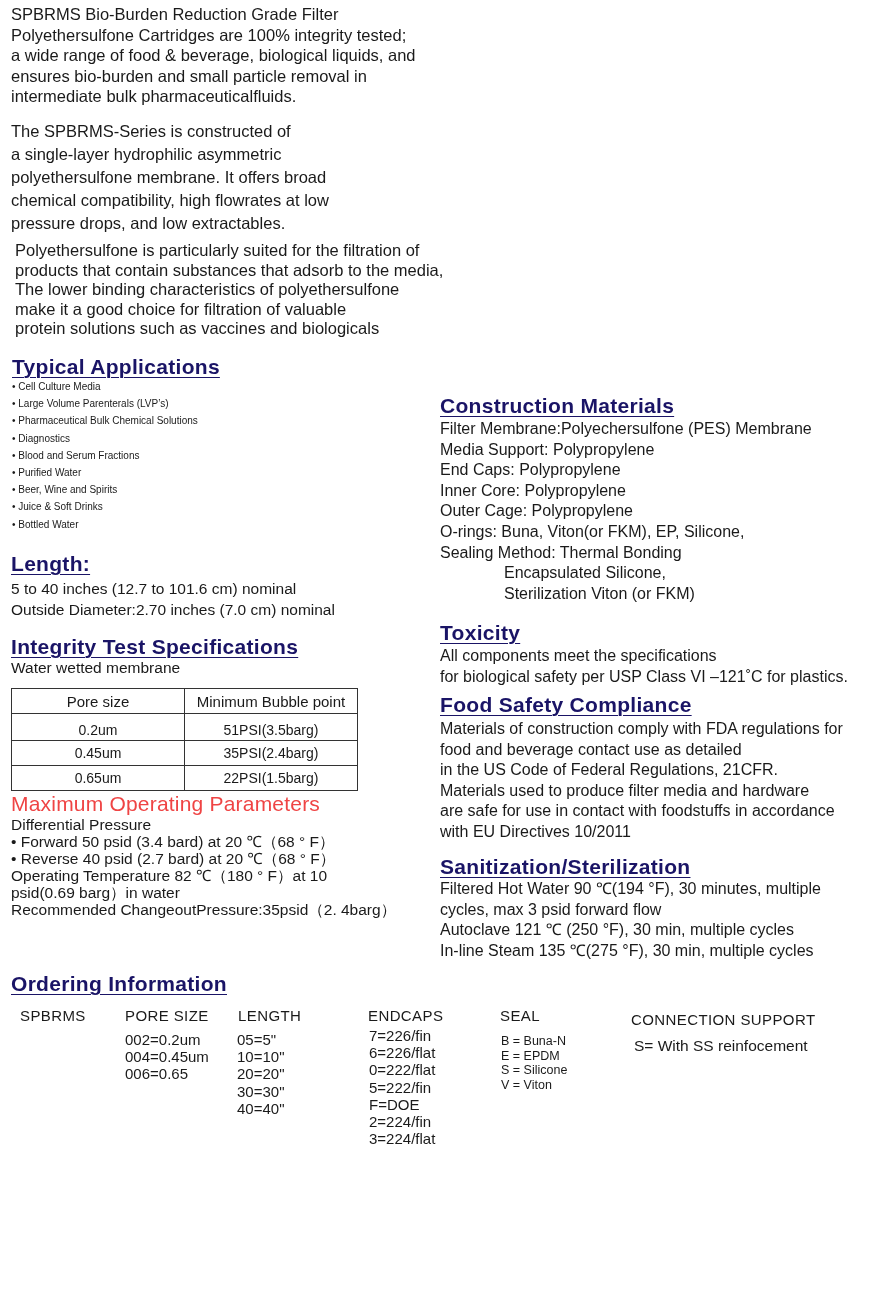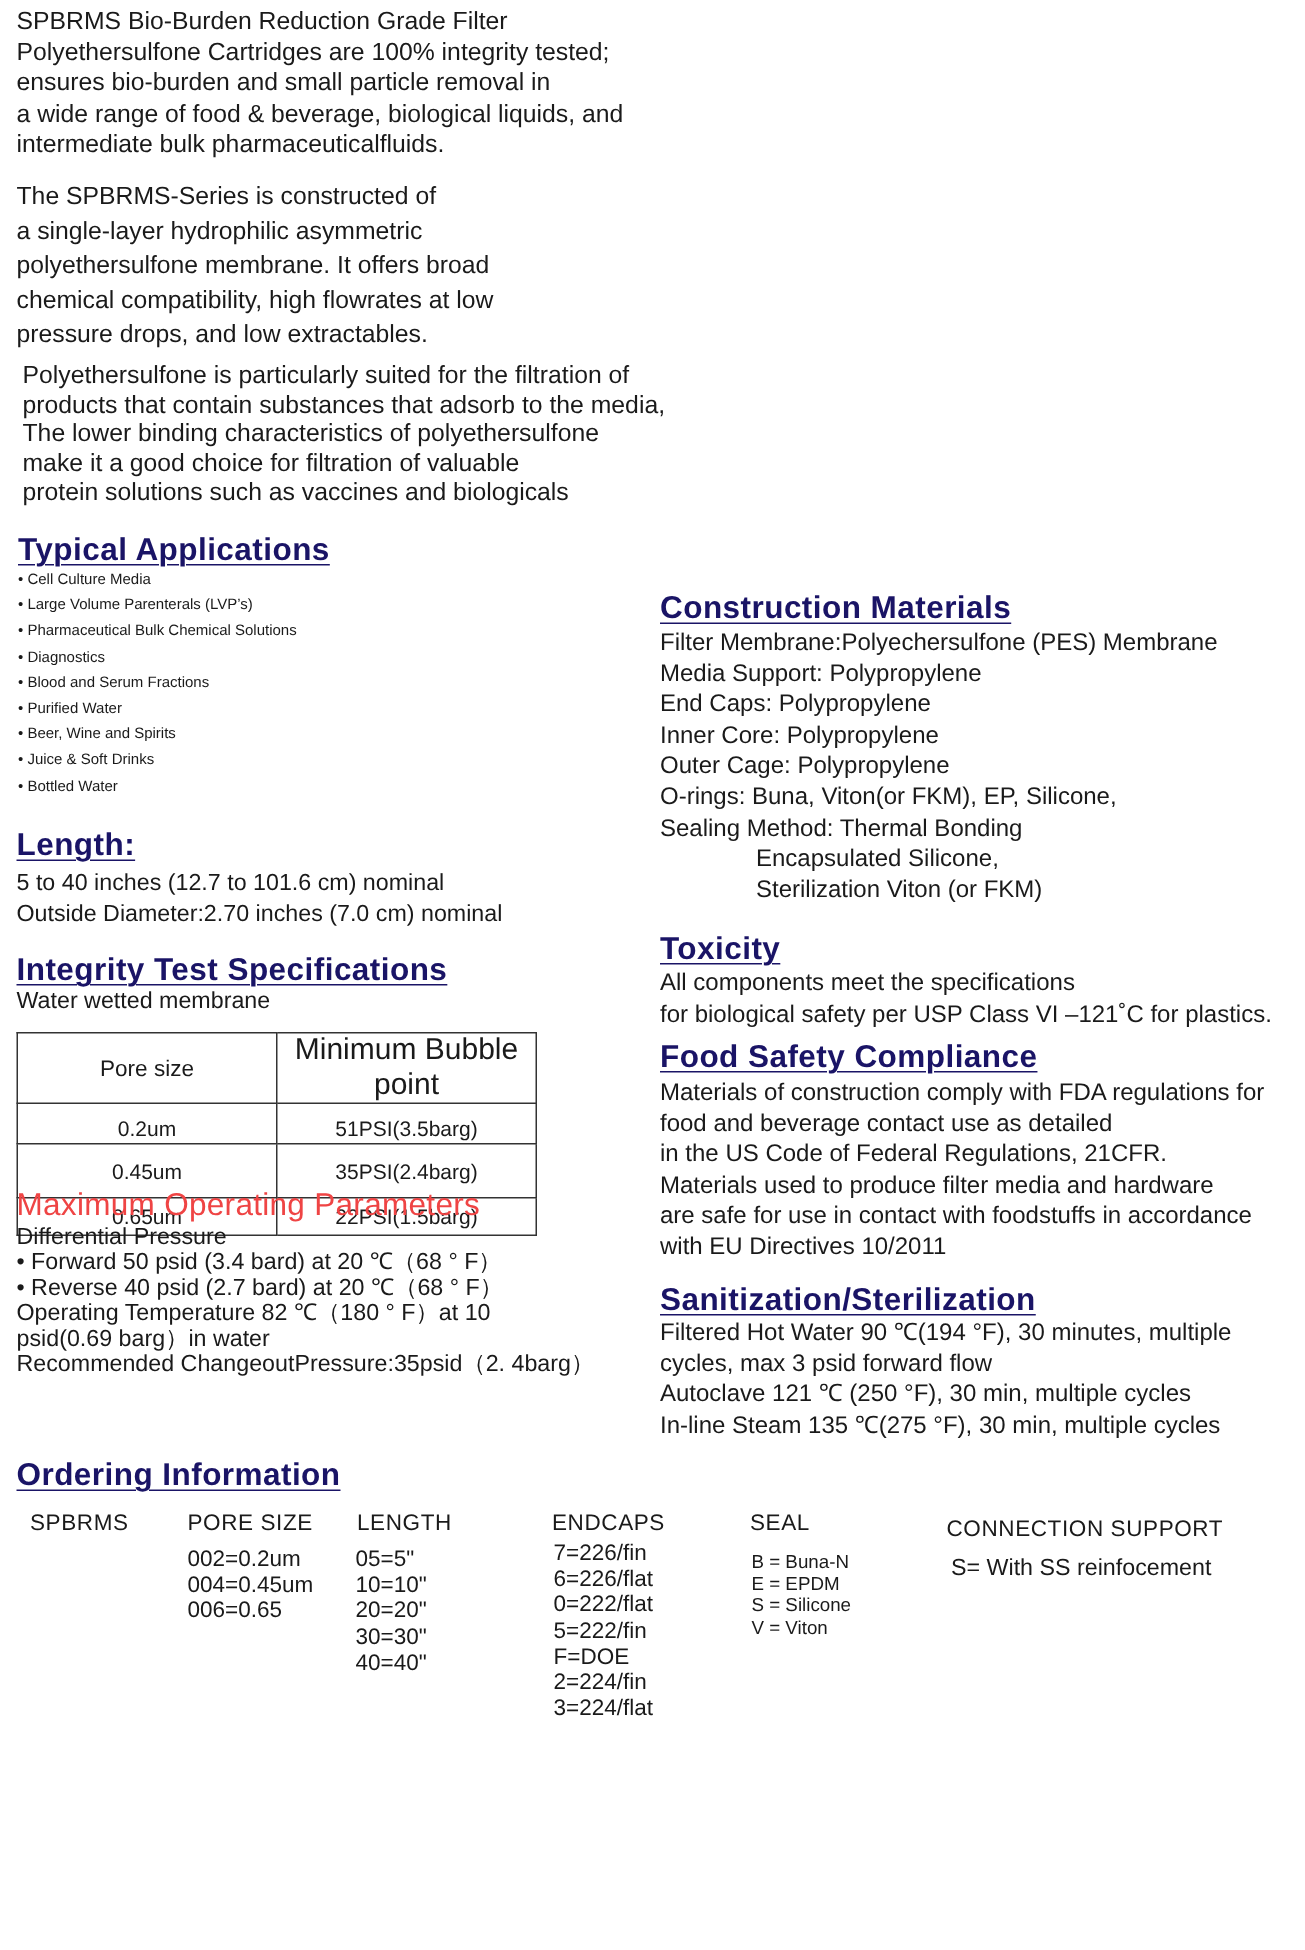--- a/index.html
+++ b/index.html
@@ -22,22 +22,22 @@
     .ord { font-size: 15px; line-height: 17.2px; white-space: nowrap; }
     .ord-head { font-size: 15px; letter-spacing: 0.4px; white-space: nowrap; }
     .seal { font-size: 12.5px; line-height: 14.5px; white-space: nowrap; }
   </style>
 </head>
 <body>
 
 <div class="abs p" style="left:11px; top:4px;">
   <span class="line">SPBRMS Bio-Burden Reduction Grade Filter</span>
   <span class="line">Polyethersulfone Cartridges are 100% integrity tested;</span>
+  <span class="line">a wide range of food &amp; beverage, biological liquids, and</span>
   <span class="line">ensures bio-burden and small particle removal in</span>
-  <span class="line">a wide range of food &amp; beverage, biological liquids, and</span>
   <span class="line">intermediate bulk pharmaceuticalfluids.</span>
 </div>
 <div class="abs p2" style="left:11px; top:120px;">
   <span class="line">The SPBRMS-Series is constructed of</span>
   <span class="line">a single-layer hydrophilic asymmetric</span>
   <span class="line">polyethersulfone membrane. It offers broad</span>
   <span class="line">chemical compatibility, high flowrates  at low</span>
   <span class="line">pressure drops, and low extractables.</span>
 </div>
 <div class="abs p" style="left:15px; top:241px; line-height:19.5px;">
@@ -67,27 +67,27 @@
   <span class="line">Outside Diameter:2.70 inches (7.0 cm) nominal</span>
 </div>
 
 <div class="abs h-bold" style="left:11px; top:635px;">Integrity Test Specifications</div>
 <div class="abs txt15" style="left:11px; top:659px;">Water wetted membrane</div>
 
 <table class="abs spec" style="left:11px; top:688px; width:347px;">
   <tbody>
       <tr style="height:25px;">
     <td style="width:172px; font-size:15px;">Pore size</td>
-    <td style="font-size:20px;">Minimum Bubble point</td>
+    <td style="font-size:15px;">Minimum Bubble point</td>
   </tr>
   <tr style="height:27px;">
     <td style="padding-top:6px;">0.2um</td>
     <td style="padding-top:6px;">51PSI(3.5barg)</td>
   </tr>
-  <tr style="height:36px;">
+  <tr style="height:25px;">
     <td>0.45um</td>
     <td>35PSI(2.4barg)</td>
   </tr>
   <tr style="height:25px;">
     <td>0.65um</td>
     <td>22PSI(1.5barg)</td>
   </tr>
 </tbody>
   </table>
 

